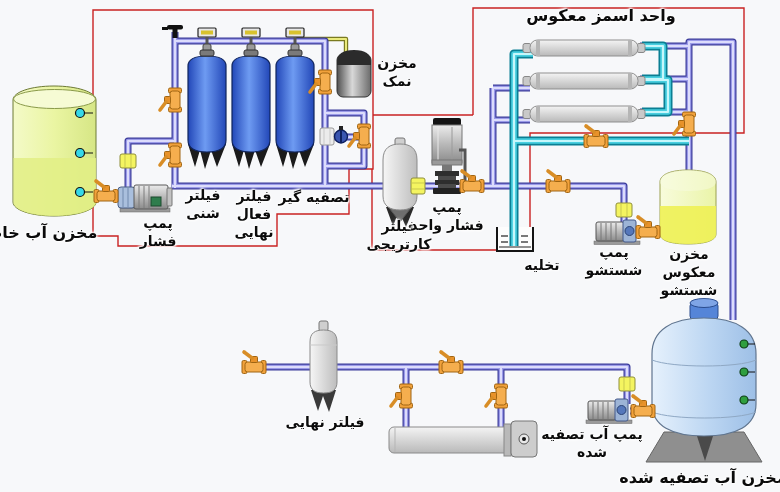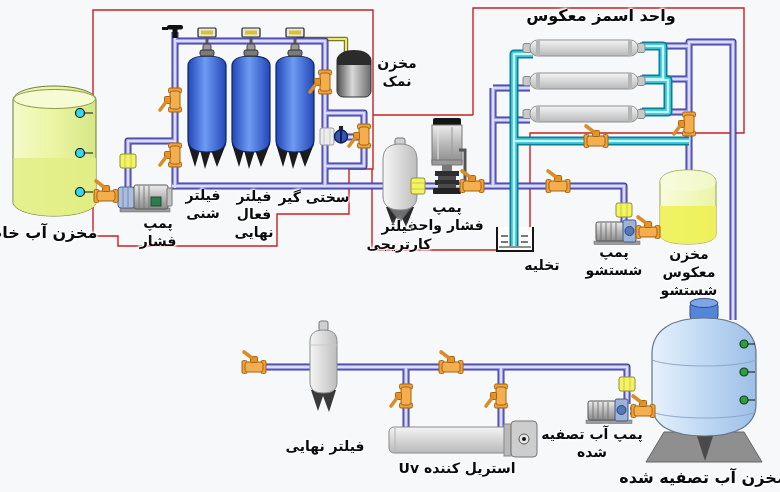--- a/index.html
+++ b/index.html
@@ -423,21 +423,21 @@
 <div class="lbl" style="left:203px;top:187px">
   <div>فیلتر</div>
   <div>شنی</div>
     </div>
 <div class="lbl" style="left:254px;top:188px">
   <div>فیلتر</div>
   <div>فعال</div>
   <div>نهایی</div>
     </div>
 <div class="lbl" style="left:314px;top:189px">
-  <div>سختی گیر</div>
+  <div>تصفیه گیر</div>
     </div>
 <div class="lbl" style="left:397px;top:55px">
   <div>مخزن</div>
   <div>نمک</div>
     </div>
 <div class="lbl" style="left:399px;top:218px">
   <div>فیلتر</div>
   <div>کارتریجی</div>
     </div>
 <div class="lbl" style="left:447px;top:199px">
@@ -459,19 +459,16 @@
   <div>معکوس</div>
   <div>شستشو</div>
     </div>
 <div class="lbl" style="left:592px;top:426px">
   <div>پمپ آب تصفیه</div>
   <div>شده</div>
     </div>
 <div class="lbl big" style="left:703px;top:468px">
   <div>مخزن آب تصفیه شده</div>
     </div>
-<div class="lbl" style="left:325px;top:438px">
+<div class="lbl" style="left:325px;top:414px">
   <div>فیلتر نهایی</div>
     </div>
-<div class="lbl" style="left:457px;top:460px">
-  <div>استریل کننده Uv</div>
-    </div>
 </div>
 
 </body></html>

